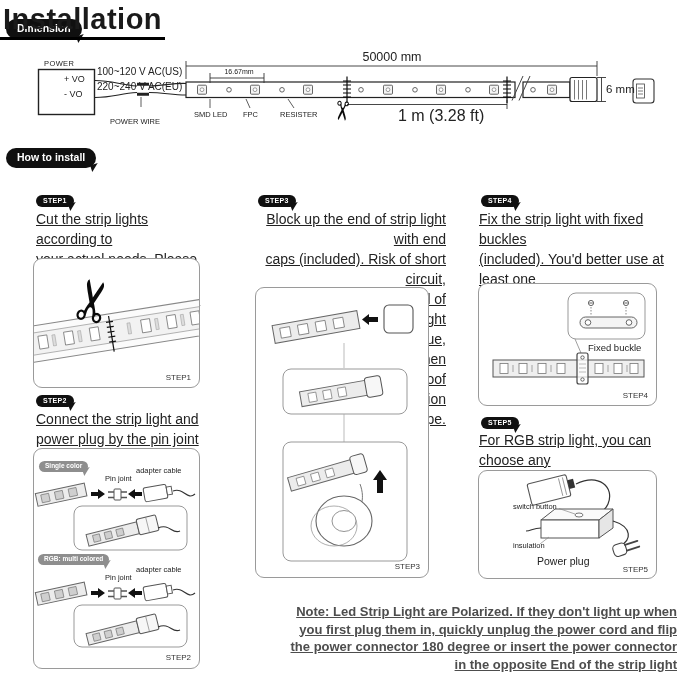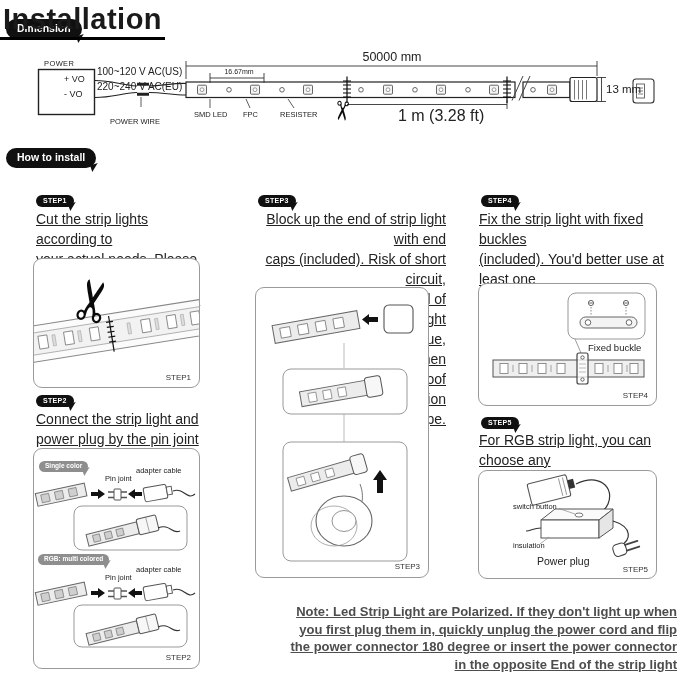--- a/index.html
+++ b/index.html
@@ -104,21 +104,21 @@
   <span class="t" style="left:64px;top:89px;font-size:9px;">- VO</span>
   <span class="t" style="left:97px;top:51px;font-size:10px;margin-top:30px;">220~240 V AC(EU)</span>
   <span class="t" style="left:97px;top:66px;font-size:10px;">100~120 V AC(US)</span>
   <span class="t" style="left:110px;top:117px;">POWER WIRE</span>
   <span class="t" style="left:337px;top:50px;width:110px;text-align:center;font-size:12.5px;">50000 mm</span>
   <span class="t" style="left:212px;top:68px;width:54px;text-align:center;font-size:7px;">16.67mm</span>
   <span class="t" style="left:194px;top:110px;">SMD LED</span>
   <span class="t" style="left:243px;top:110px;">FPC</span>
   <span class="t" style="left:280px;top:110px;">RESISTER</span>
   <span class="t" style="left:398px;top:107px;font-size:16px;">1 m (3.28 ft)</span>
-  <span class="t" style="left:606px;top:83px;font-size:11.5px;">13 mm</span>
+  <span class="t" style="left:606px;top:83px;font-size:11.5px;">6 mm</span>
   <span class="scissors" style="left:331px;top:98px;font-size:26px;transform:rotate(95deg);">✂</span>
 
   <span class="pill big" style="left:6px;top:148px;">How to install</span>
 
   <span class="pill step" style="left:36px;top:195px;">STEP1</span>
   <div class="step-text" style="left:36px;top:209px;width:170px;">Cut the strip lights according to
 your actual needs. Please be
 sure that the strip light can
 only be cut in meters.</div>
   <div class="dbox" style="left:33px;top:258px;width:165px;height:128px;">

